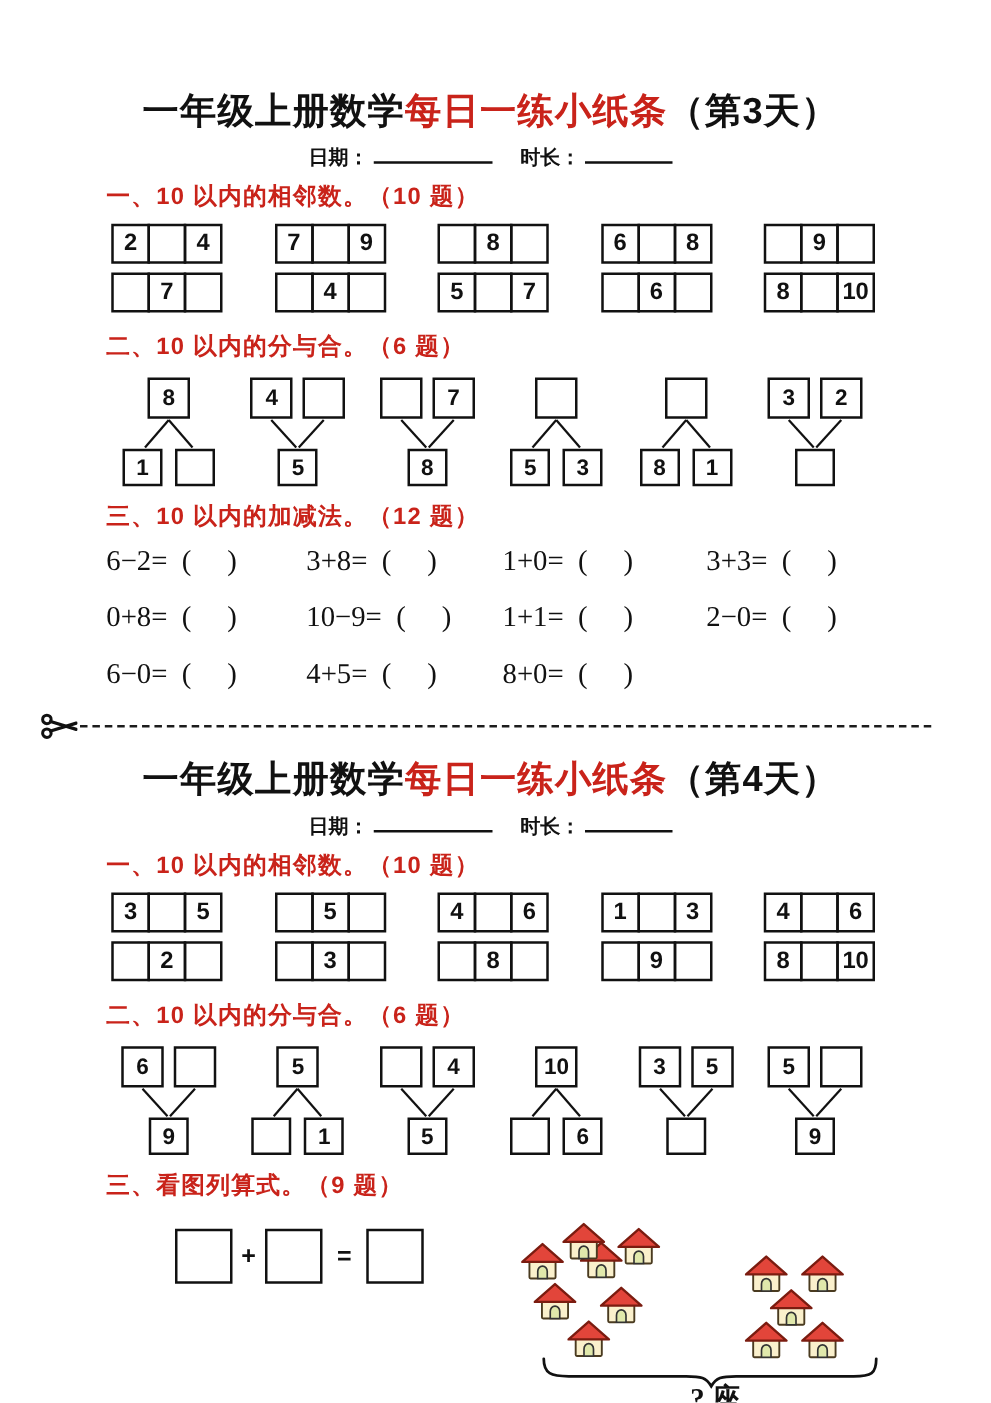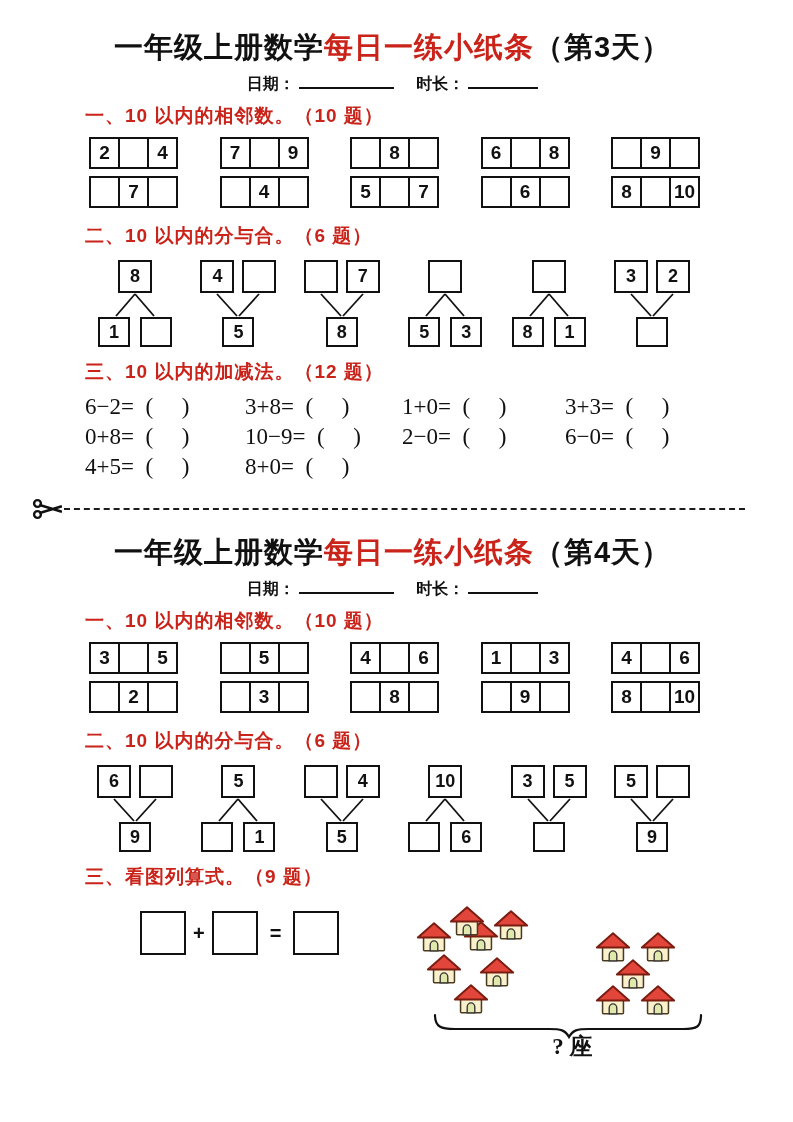--- a/index.html
+++ b/index.html
@@ -16,21 +16,21 @@
     font-family:"Liberation Sans",sans-serif;color:var(--ink);
   }
   .content{padding-left:85px;padding-right:93px;}
 
   
   .title{
     text-align:center;font-weight:bold;font-size:29px;line-height:36px;
     letter-spacing:1px;white-space:nowrap;
   }
   .title .red{color:var(--accent-red);}
-  .day3 .title{padding-top:29px;}
+  .day3 .title{padding-top:71px;}
   .day4 .title{padding-top:12px;}
 
   
   .dateline{
     text-align:center;font-weight:bold;font-size:16px;margin-top:9px;height:22px;
   }
   .dateline .blank{
     display:inline-block;border-bottom:2px solid var(--ink);height:14px;
     vertical-align:baseline;margin:0 18px 0 4px;
   }
@@ -67,21 +67,21 @@
     display:flex;align-items:center;justify-content:center;
     font-weight:bold;font-size:18px;background:#fff;
   }
   .tbox.top{width:34px;height:33px;}
   .tlines{width:96px;height:24px;display:block;}
   .tlines line{stroke:var(--ink);stroke-width:1.8;}
 
   
   .arith{
     display:grid;grid-template-columns:160px 157px 163px 1fr;
-    row-gap:0;margin-top:8px;
+    row-gap:15px;margin-top:8px;
   }
   .prob{
     font-family:"Liberation Serif",serif;font-size:23px;line-height:30px;
     white-space:pre;
   }
 
   
   .cutline{
     display:flex;align-items:center;margin:14px 48px 0 32px;height:26px;
   }
@@ -274,20 +274,21 @@
       </div>
     </div>
   <h2 class="sec s3">三、10 以内的加减法。（12 题）</h2>
   <div class="arith">
       <div class="prob">6−2=  (     )</div>
       <div class="prob">3+8=  (     )</div>
       <div class="prob">1+0=  (     )</div>
       <div class="prob">3+3=  (     )</div>
       <div class="prob">0+8=  (     )</div>
       <div class="prob">10−9=  (     )</div>
+      <div class="prob">1+1=  (     )</div>
       <div class="prob">2−0=  (     )</div>
       <div class="prob">6−0=  (     )</div>
       <div class="prob">4+5=  (     )</div>
       <div class="prob">8+0=  (     )</div>
     </div>
 </section>
 
 <div class="cutline">
   <svg class="scissors" width="30" height="26" viewBox="0 0 30 26">
     <circle cx="5.5" cy="7.5" r="3.4" fill="none" stroke="#111" stroke-width="2.4"></circle>

